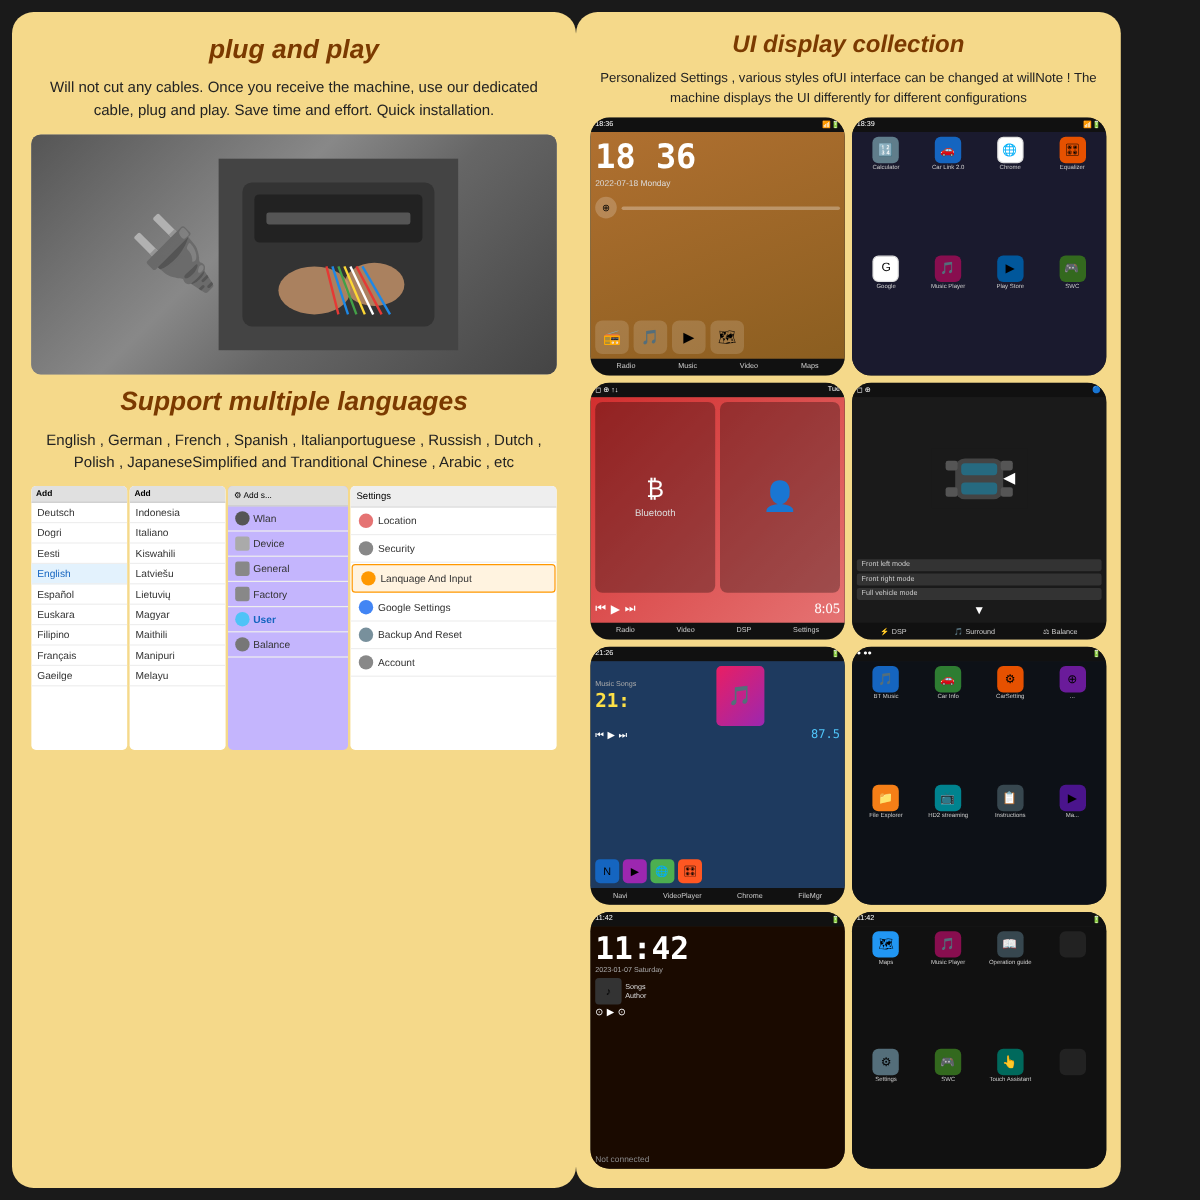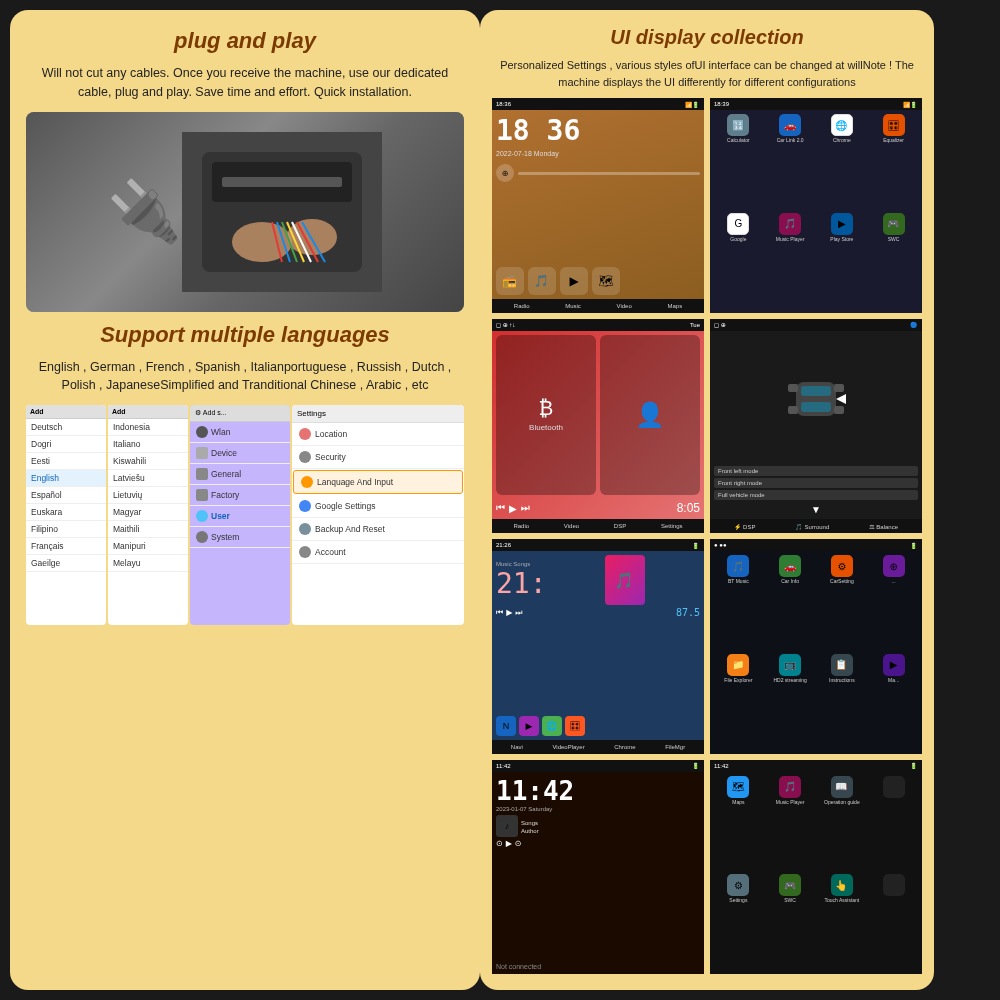--- a/index.html
+++ b/index.html
@@ -184,21 +184,21 @@
     }
     .ui-grid {
       display: grid;
       grid-template-columns: 1fr 1fr;
       grid-template-rows: repeat(4, 1fr);
       gap: 6px;
       flex: 1;
     }
     .ui-screenshot {
       background: #222;
-      border-radius: 0;
+      border-radius: 16px;
       overflow: hidden;
       position: relative;
       display: flex;
       flex-direction: column;
     }
     .ui-screenshot .status-bar {
       height: 12px;
       background: #111;
       display: flex;
       align-items: center;
@@ -305,21 +305,21 @@
       flex-direction: column;
       gap: 2px;
     }
     .ss5-top {
       display: flex; gap: 3px; align-items: center;
     }
     .ss5-music {
       font-size: 6px; color: #aaa;
     }
     .ss5-time-large {
-      font-size: 28px; color: #fca5a5; font-weight: normal; font-family: monospace;
+      font-size: 16px; color: #fde047; font-weight: bold; font-family: monospace;
     }
     .ss5-bottom-icons {
       display: flex; gap: 3px; margin-top: auto;
     }
     
     .ss6-body {
       flex: 1;
       background: #0d1117;
       display: grid;
       grid-template-columns: repeat(4, 1fr);
@@ -464,21 +464,21 @@
         <div class="settings-menu-item">
           <div class="menu-icon" style="background:#888"></div>
           <span>Factory</span>
         </div>
         <div class="settings-menu-item active">
           <div class="menu-icon person"></div>
           <span style="color:#1565c0;font-weight:bold">User</span>
         </div>
         <div class="settings-menu-item">
           <div class="menu-icon" style="background:#777;border-radius:50%"></div>
-          <span>System</span>
+          <span>Balance</span>
         </div>
       </div>
 
       <div class="settings-right-col">
         <div class="settings-right-header">
           <span>Settings</span>
         </div>
         <div class="settings-right-item">
           <div class="r-icon" style="background:#e57373"></div>
           <span>Location</span>
@@ -596,21 +596,21 @@
               <div style="font-size:8px;color:#ddd">Bluetooth</div>
             </div>
             <div style="background:rgba(0,0,0,0.3);border-radius:6px;flex:1;display:flex;flex-direction:column;align-items:center;justify-content:center">
               <div style="font-size:24px">👤</div>
             </div>
           </div>
           <div style="display:flex;align-items:center;gap:4px;margin-top:3px">
             <div style="font-size:10px;color:#fff">⏮</div>
             <div style="font-size:10px;color:#fff">▶</div>
             <div style="font-size:10px;color:#fff">⏭</div>
-            <div style="margin-left:auto;font-size:12px;color:#fff;font-family:Liberation Sans, sans-serif">8:05</div>
+            <div style="margin-left:auto;font-size:12px;color:#fff;font-family:Liberation Serif, serif">8:05</div>
           </div>
         </div>
         <div class="bottom-bar">
           <span>Radio</span>
           <span>Video</span>
           <span>DSP</span>
           <span>Settings</span>
         </div>
       </div>
 

